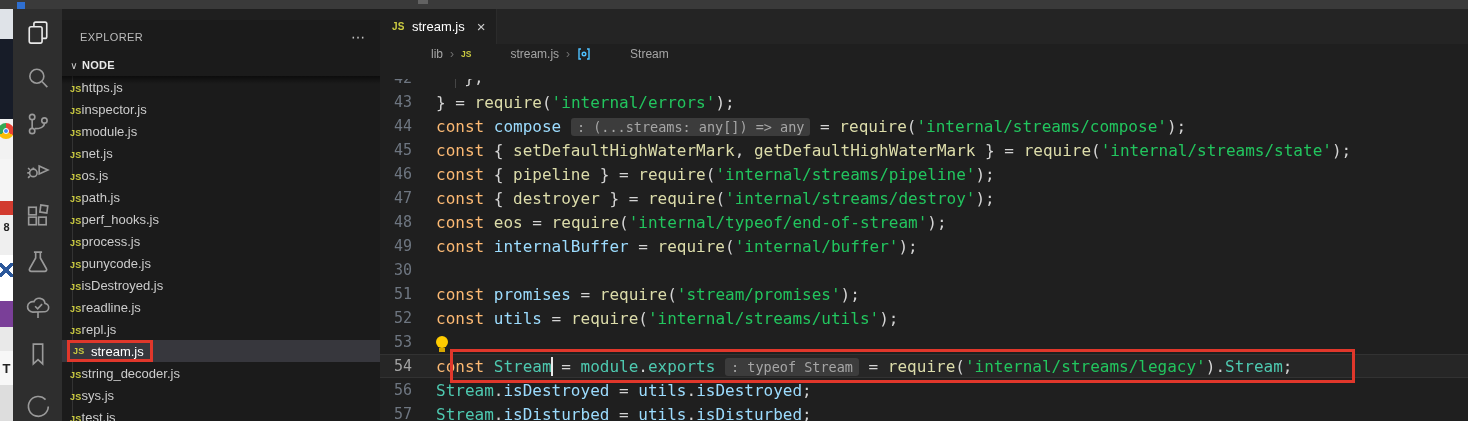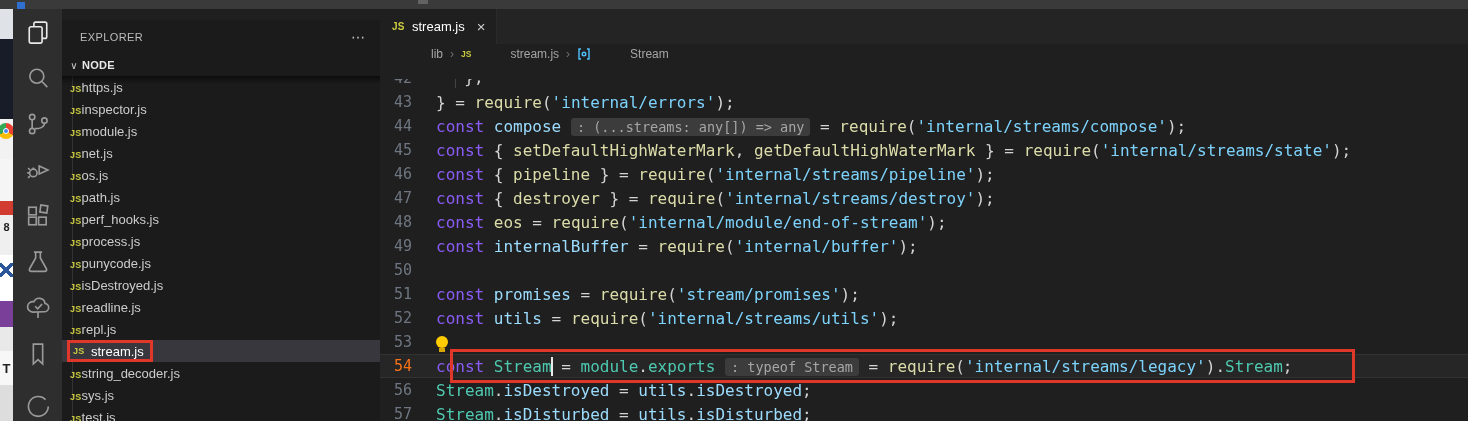--- a/index.html
+++ b/index.html
@@ -56,24 +56,24 @@
   .bc-sep { margin:0 7px; color:#6f6f6f; font-size:12px; }
   .bc-js { color:#cbcb41; font:bold 8.5px "Liberation Sans",sans-serif; margin-right:4px; }
   .bc-sym { margin-right:4px; display:inline-flex; }
 
   .code-area { position:absolute; left:0; top:70px; width:1088px; height:357px; overflow:hidden;
                font-family:"DejaVu Sans Mono", monospace; font-size:16px; }
   .code-rows { margin-top:-13px; }
   .row { height:24px; display:flex; align-items:center; white-space:pre; }
   .row.current { background:#262626; box-shadow: inset 0 1px 0 #323232, inset 0 -1px 0 #323232; }
   .ln { width:56px; text-align:right; padding-right:24px; color:#6e7681; font-size:15px; flex:none; }
-  .row.current .ln { color:#f97316; }
+  .row.current .ln { color:#a3a3a3; }
   .code { color:#d4d4d4; }
-  .c-kw { color:#8b5cf6; } .c-var { color:#9cdcfe; } .c-fn { color:#dcdcaa; }
-  .c-str { color:#7dd3fc; } .c-cls { color:#4ec9b0; } .c-pun { color:#d4d4d4; }
+  .c-kw { color:#fdba74; } .c-var { color:#9cdcfe; } .c-fn { color:#dcdcaa; }
+  .c-str { color:#22c55e; } .c-cls { color:#4ec9b0; } .c-pun { color:#d4d4d4; }
   .c-inlay { background:#3c3c3c; color:#a6a6a6; font-size:13.5px; padding:1px 6px; border-radius:3px; }
   .guide { display:inline-block; width:1px; height:18px; background:#454545; vertical-align:middle; margin-right:8px; }
   .cursor { display:inline-block; width:2px; height:19px; background:#eaeaea; vertical-align:text-bottom; margin:0 -1px; }
   .bulb { display:inline-block; width:12px; height:12px; background:#ffcc00; border-radius:50%; position:relative; margin-top:2px; }
   .bulb::after { content:""; position:absolute; left:3px; bottom:-4px; width:6px; height:4px; background:#d9a800; }
 
   .anno-line { position:absolute; left:70px; top:270px; width:905px; height:34px;
                border:3px solid #e0372b; pointer-events:none; z-index:5; }
 </style>
 </head>
@@ -267,23 +267,23 @@
     </div>
 
     <div class="code-area">
       <div class="code-rows">
           <div class="row"><span class="ln">42</span><span class="code"><span class="c-pun">  </span><span class="guide"></span><span class="c-pun">},</span></span></div>
           <div class="row"><span class="ln">43</span><span class="code"><span class="c-pun">} = </span><span class="c-fn">require</span><span class="c-pun">(</span><span class="c-str">'internal/errors'</span><span class="c-pun">);</span></span></div>
           <div class="row"><span class="ln">44</span><span class="code"><span class="c-kw">const </span><span class="c-var">compose</span><span> </span><span class="c-inlay">: (...streams: any[]) =&gt; any</span><span class="c-pun"> = </span><span class="c-fn">require</span><span class="c-pun">(</span><span class="c-str">'internal/streams/compose'</span><span class="c-pun">);</span></span></div>
           <div class="row"><span class="ln">45</span><span class="code"><span class="c-kw">const </span><span class="c-pun">{ </span><span class="c-fn">setDefaultHighWaterMark</span><span class="c-pun">, </span><span class="c-fn">getDefaultHighWaterMark</span><span class="c-pun"> } = </span><span class="c-fn">require</span><span class="c-pun">(</span><span class="c-str">'internal/streams/state'</span><span class="c-pun">);</span></span></div>
           <div class="row"><span class="ln">46</span><span class="code"><span class="c-kw">const </span><span class="c-pun">{ </span><span class="c-fn">pipeline</span><span class="c-pun"> } = </span><span class="c-fn">require</span><span class="c-pun">(</span><span class="c-str">'internal/streams/pipeline'</span><span class="c-pun">);</span></span></div>
           <div class="row"><span class="ln">47</span><span class="code"><span class="c-kw">const </span><span class="c-pun">{ </span><span class="c-fn">destroyer</span><span class="c-pun"> } = </span><span class="c-fn">require</span><span class="c-pun">(</span><span class="c-str">'internal/streams/destroy'</span><span class="c-pun">);</span></span></div>
-          <div class="row"><span class="ln">48</span><span class="code"><span class="c-kw">const </span><span class="c-fn">eos</span><span class="c-pun"> = </span><span class="c-fn">require</span><span class="c-pun">(</span><span class="c-str">'internal/module/end-of-stream'</span><span class="c-pun">);</span></span></div>
+          <div class="row"><span class="ln">48</span><span class="code"><span class="c-kw">const </span><span class="c-fn">eos</span><span class="c-pun"> = </span><span class="c-fn">require</span><span class="c-pun">(</span><span class="c-str">'internal/typeof/end-of-stream'</span><span class="c-pun">);</span></span></div>
           <div class="row"><span class="ln">49</span><span class="code"><span class="c-kw">const </span><span class="c-var">internalBuffer</span><span class="c-pun"> = </span><span class="c-fn">require</span><span class="c-pun">(</span><span class="c-str">'internal/buffer'</span><span class="c-pun">);</span></span></div>
-          <div class="row"><span class="ln">50</span><span class="code"></span></div>
+          <div class="row"><span class="ln">30</span><span class="code"></span></div>
           <div class="row"><span class="ln">51</span><span class="code"><span class="c-kw">const </span><span class="c-var">promises</span><span class="c-pun"> = </span><span class="c-fn">require</span><span class="c-pun">(</span><span class="c-str">'stream/promises'</span><span class="c-pun">);</span></span></div>
           <div class="row"><span class="ln">52</span><span class="code"><span class="c-kw">const </span><span class="c-var">utils</span><span class="c-pun"> = </span><span class="c-fn">require</span><span class="c-pun">(</span><span class="c-str">'internal/streams/utils'</span><span class="c-pun">);</span></span></div>
           <div class="row"><span class="ln">53</span><span class="code"><span class="bulb"></span></span></div>
           <div class="row current"><span class="ln">54</span><span class="code"><span class="c-kw">const </span><span class="c-cls">Stream</span><span class="cursor"></span><span class="c-pun"> = </span><span class="c-cls">module</span><span class="c-pun">.</span><span class="c-cls">exports</span><span> </span><span class="c-inlay">: typeof Stream</span><span class="c-pun"> = </span><span class="c-fn">require</span><span class="c-pun">(</span><span class="c-str">'internal/streams/legacy'</span><span class="c-pun">).</span><span class="c-cls">Stream</span><span class="c-pun">;</span></span></div>
           <div class="row"><span class="ln">56</span><span class="code"><span class="c-cls">Stream</span><span class="c-pun">.</span><span class="c-var">isDestroyed</span><span class="c-pun"> = </span><span class="c-var">utils</span><span class="c-pun">.</span><span class="c-var">isDestroyed</span><span class="c-pun">;</span></span></div>
           <div class="row"><span class="ln">57</span><span class="code"><span class="c-cls">Stream</span><span class="c-pun">.</span><span class="c-var">isDisturbed</span><span class="c-pun"> = </span><span class="c-var">utils</span><span class="c-pun">.</span><span class="c-var">isDisturbed</span><span class="c-pun">;</span></span></div>
         </div>
       <div class="anno-line"></div>
     </div>
   </div>

